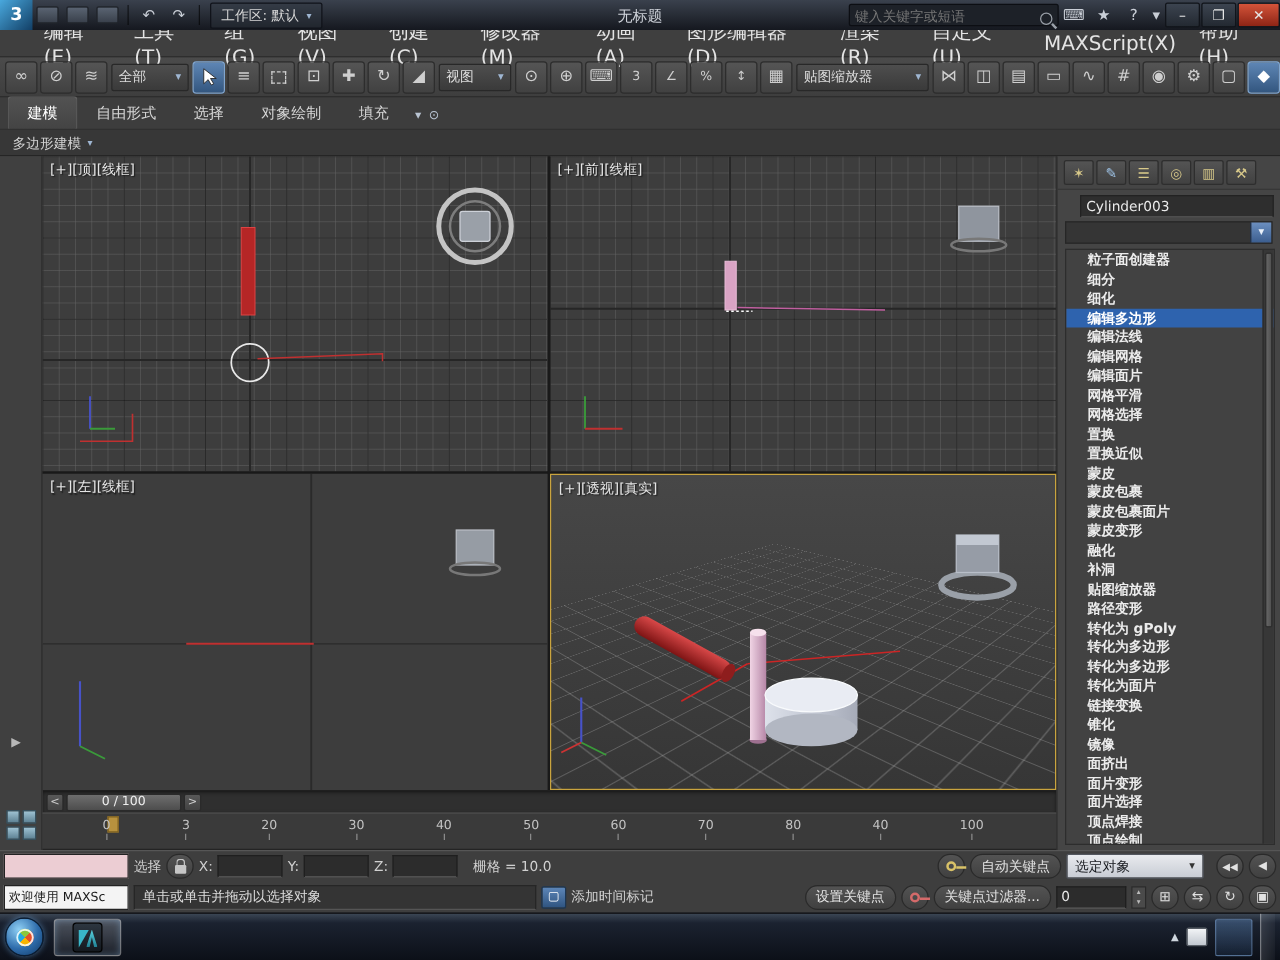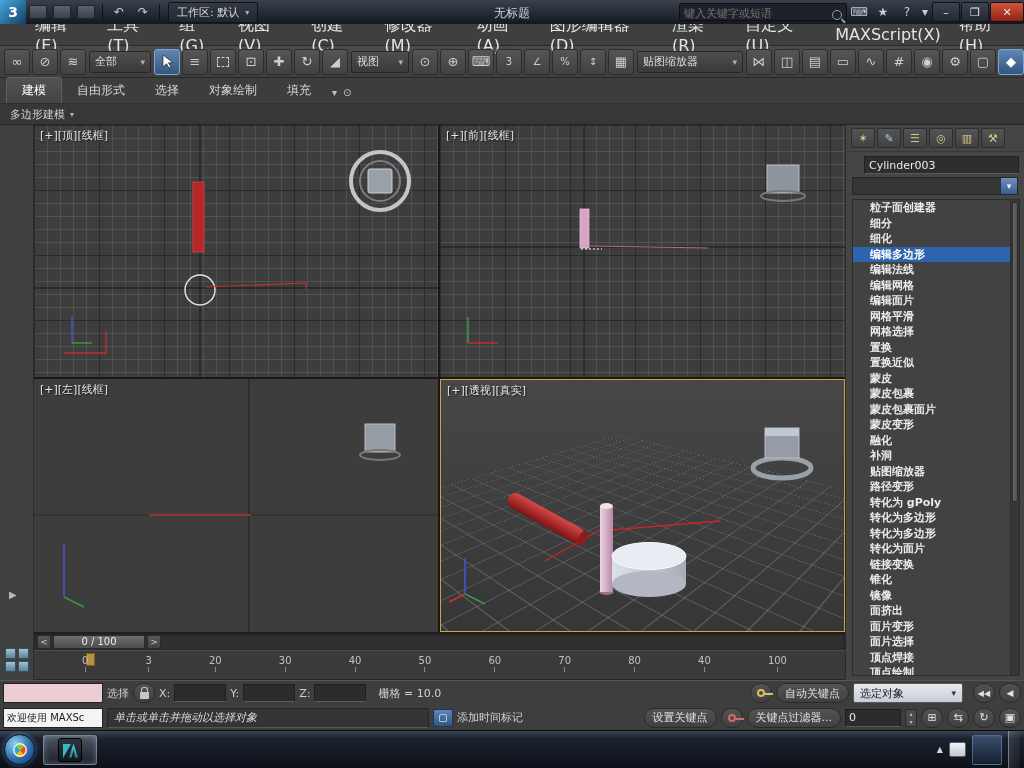--- a/index.html
+++ b/index.html
@@ -109,21 +109,21 @@
   .sb-row { height:25px; display:flex; align-items:center; padding:0 3px; gap:4px; }
   .listener-pink { width:100px; height:20px; background:#eccdd3; border:1px solid #222; flex:none; }
   .listener-white { width:100px; height:20px; background:#f4f4f4; border:1px solid #222; color:#1a1a1a; font-size:10px; display:flex; align-items:center; padding:0 3px; flex:none; white-space:nowrap; overflow:hidden; }
   .sb-label { color:#d0d0d0; flex:none; }
   .sb-field { height:18px; background:#2c2c2c; border:1px solid #1f1f1f; border-bottom-color:#5c5c5c; color:#e8e8e8; font-size:11px; padding:0 3px; font-family:inherit; }
   .sb-field.coord { width:52px; }
   .sb-btn { height:20px; background:linear-gradient(#535353,#404040); border:1px solid #2a2a2a; border-radius:10px; color:#e2e2e2; font-size:11px; display:flex; align-items:center; justify-content:center; padding:0 8px; flex:none; }
   .sb-btn.icon-btn { width:22px; padding:0; }
   .sb-dd { height:20px; background:linear-gradient(#e8eaee,#c8ccd4); border:1px solid #52565e; border-radius:2px; color:#15171c; font-size:11px; display:flex; align-items:center; justify-content:space-between; padding:0 6px; width:110px; flex:none; }
   .sb-dd .caret { font-size:9px; color:#333; }
-  .prompt-box { width:322px; height:20px; background:#343434; border:1px solid #262626; border-bottom-color:#555; display:flex; align-items:center; padding:0 6px; color:#dcdcdc; flex:none; white-space:nowrap; overflow:hidden;font-style:italic; }
+  .prompt-box { width:322px; height:20px; background:#343434; border:1px solid #262626; border-bottom-color:#555; display:flex; align-items:center; padding:0 6px; color:#dcdcdc; flex:none; white-space:nowrap; overflow:hidden; }
   .lock-icon { width:9px; height:7px; background:#c6c6c6; border-radius:1px; position:relative; margin-top:4px; }
   .lock-icon::before { content:""; position:absolute; top:-5px; left:1px; width:5px; height:5px; border:1.5px solid #c6c6c6; border-bottom:none; border-radius:3px 3px 0 0; }
   .key-shape { width:8px; height:8px; border:2px solid #d9c268; border-radius:50%; position:relative; flex:none; }
   .key-shape::after { content:""; position:absolute; left:6px; top:2px; width:8px; height:2px; background:#d9c268; }
   .key-shape.red { border-color:#d46a6a; }
   .key-shape.red::after { background:#d46a6a; }
   .blue-ico { width:20px; height:18px; background:linear-gradient(#5d86b8,#2f5480); border:1px solid #1d3least; border:1px solid #1d3652; border-radius:2px; color:#fff; font-size:10px; display:flex; align-items:center; justify-content:center; flex:none; }
   .spin-col { display:flex; flex-direction:column; justify-content:center; gap:1px; width:12px; height:18px; background:#4a4a4a; border:1px solid #2a2a2a; color:#bbb; font-size:6px; align-items:center; }
 
   

